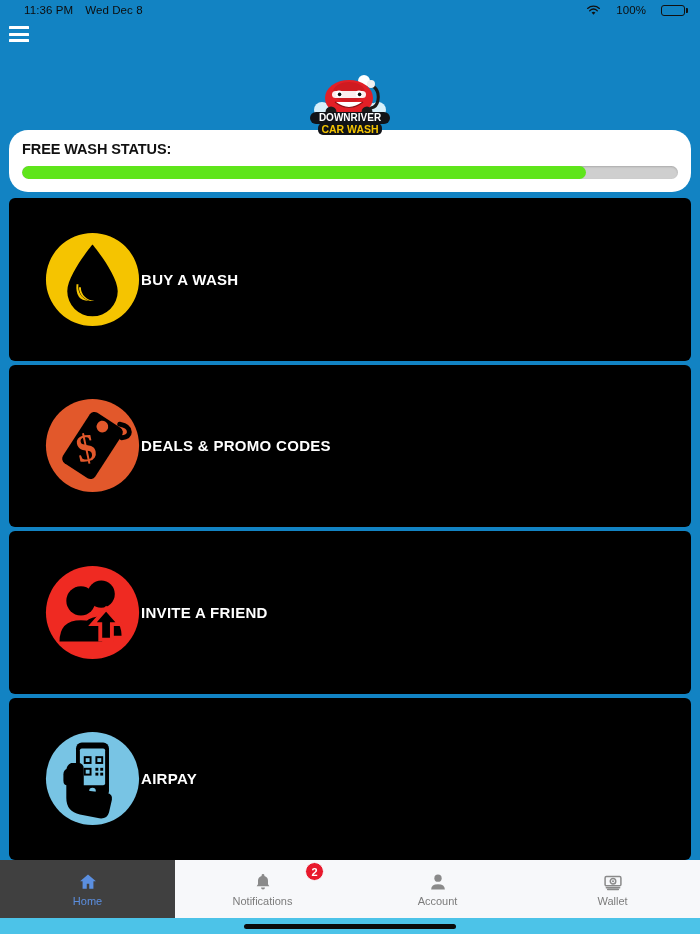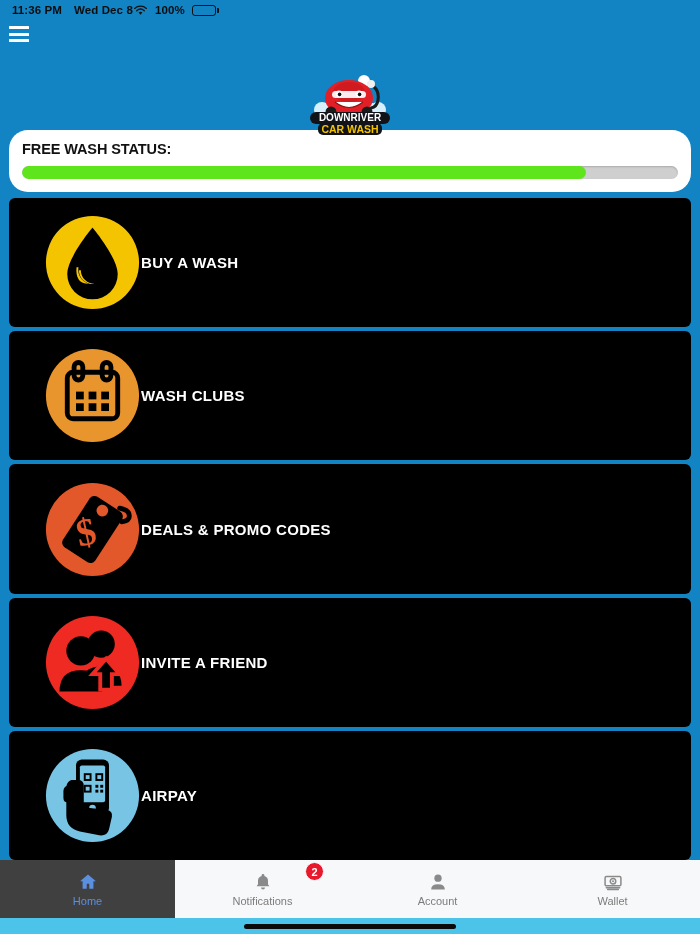--- a/index.html
+++ b/index.html
@@ -7,27 +7,28 @@
     width:700px; height:934px;
     font-family:"Liberation Sans", sans-serif;
     background:#1283c3;
     overflow:hidden;
   }
   .screen { position:relative; width:700px; height:934px; background:#1283c3; display:flex; flex-direction:column; }
 
   
   .statusbar {
     height:20px; flex:0 0 20px;
-    display:flex; align-items:center; justify-content:flex-start;
+    display:flex; align-items:center; justify-content:space-between;
     padding:0 12px 0 12px;
-    color:#0d0d0d; font-size:11.5px; font-weight:bold;
+    color:#0d0d0d; font-size:11.5px; font-weight:normal;
     letter-spacing:.1px;
+    margin-left:12px;
   }
   .sb-left { display:flex; gap:12px; align-items:center; }
-  .sb-right { display:flex; gap:7px; align-items:center; }
+  .sb-right { display:flex; gap:15px; align-items:center; }
   .wifi-ico { display:block; }
   .batt { display:flex; align-items:center; gap:1px; }
   .batt-body { width:24px; height:11px; border:1.4px solid #111; border-radius:3px; padding:1.3px; }
   .batt-fill { width:100%; height:100%; background:#111; border-radius:1px; }
   .batt-cap { width:2px; height:5px; background:#111; border-radius:0 1px 1px 0; }
 
   
   .header { flex:0 0 110px; position:relative; }
   .hamburger {
     position:absolute; left:9px; top:6px;
@@ -174,35 +175,20 @@
     <div class="card">
       <svg class="card-icon" viewBox="0 0 100 100">
         <path d="M50 2A48 48 0 1 0 50 98 48 48 0 1 0 50 2Z
                  M50 14 C50 14 76 45 76 62 a26 26 0 0 1 -52 0 C24 45 50 14 50 14Z" fill="#f5c400" fill-rule="evenodd"></path>
         <path d="M38 58 a14 14 0 0 0 14 14 14 14 0 0 1 -16 -14Z" fill="#f5c400"></path>
         <path d="M35.5 55 q-1.5 12 10.5 17 q-14 0 -12.5 -17Z" fill="#f5c400"></path>
       </svg>
       <span class="card-label">BUY A WASH</span>
     </div>
 
-    <div class="card">
-      <svg class="card-icon" viewBox="0 0 100 100">
-        <circle cx="50" cy="50" r="48" fill="#e8952e"></circle>
-        <rect x="24" y="26" width="52" height="48" rx="6" fill="none" stroke="#000" stroke-width="5"></rect>
-        <rect x="31" y="16" width="9" height="18" rx="4.5" fill="none" stroke="#000" stroke-width="5"></rect>
-        <rect x="60" y="16" width="9" height="18" rx="4.5" fill="none" stroke="#000" stroke-width="5"></rect>
-        <rect x="33" y="46" width="8" height="8" fill="#000"></rect>
-        <rect x="46" y="46" width="8" height="8" fill="#000"></rect>
-        <rect x="59" y="46" width="8" height="8" fill="#000"></rect>
-        <rect x="33" y="58" width="8" height="8" fill="#000"></rect>
-        <rect x="46" y="58" width="8" height="8" fill="#000"></rect>
-        <rect x="59" y="58" width="8" height="8" fill="#000"></rect>
-      </svg>
-      <span class="card-label">WASH CLUBS</span>
-    </div>
 
     <div class="card">
       <svg class="card-icon" viewBox="0 0 100 100">
         <circle cx="50" cy="50" r="48" fill="#e2582b"></circle>
         <path d="M62 18 L82 38 a6 6 0 0 1 0 8 L46 82 a6 6 0 0 1 -8 0 L18 62 a6 6 0 0 1 0 -8 L54 18 a6 6 0 0 1 8 0Z" fill="#000" transform="rotate(-12 50 50)"></path>
         <circle cx="64" cy="33" r="6" fill="#e2582b" transform="rotate(-12 50 50)"></circle>
         <path d="M78 28 q10 2 10 8 q0 5 -8 6" stroke="#000" stroke-width="5" fill="none" stroke-linecap="round"></path>
         <text x="44" y="66" font-family="Liberation Serif, serif" font-size="40" font-weight="bold" fill="#e2582b" text-anchor="middle" transform="rotate(-12 44 56)">$</text>
       </svg>
       <span class="card-label">DEALS &amp; PROMO CODES</span>

